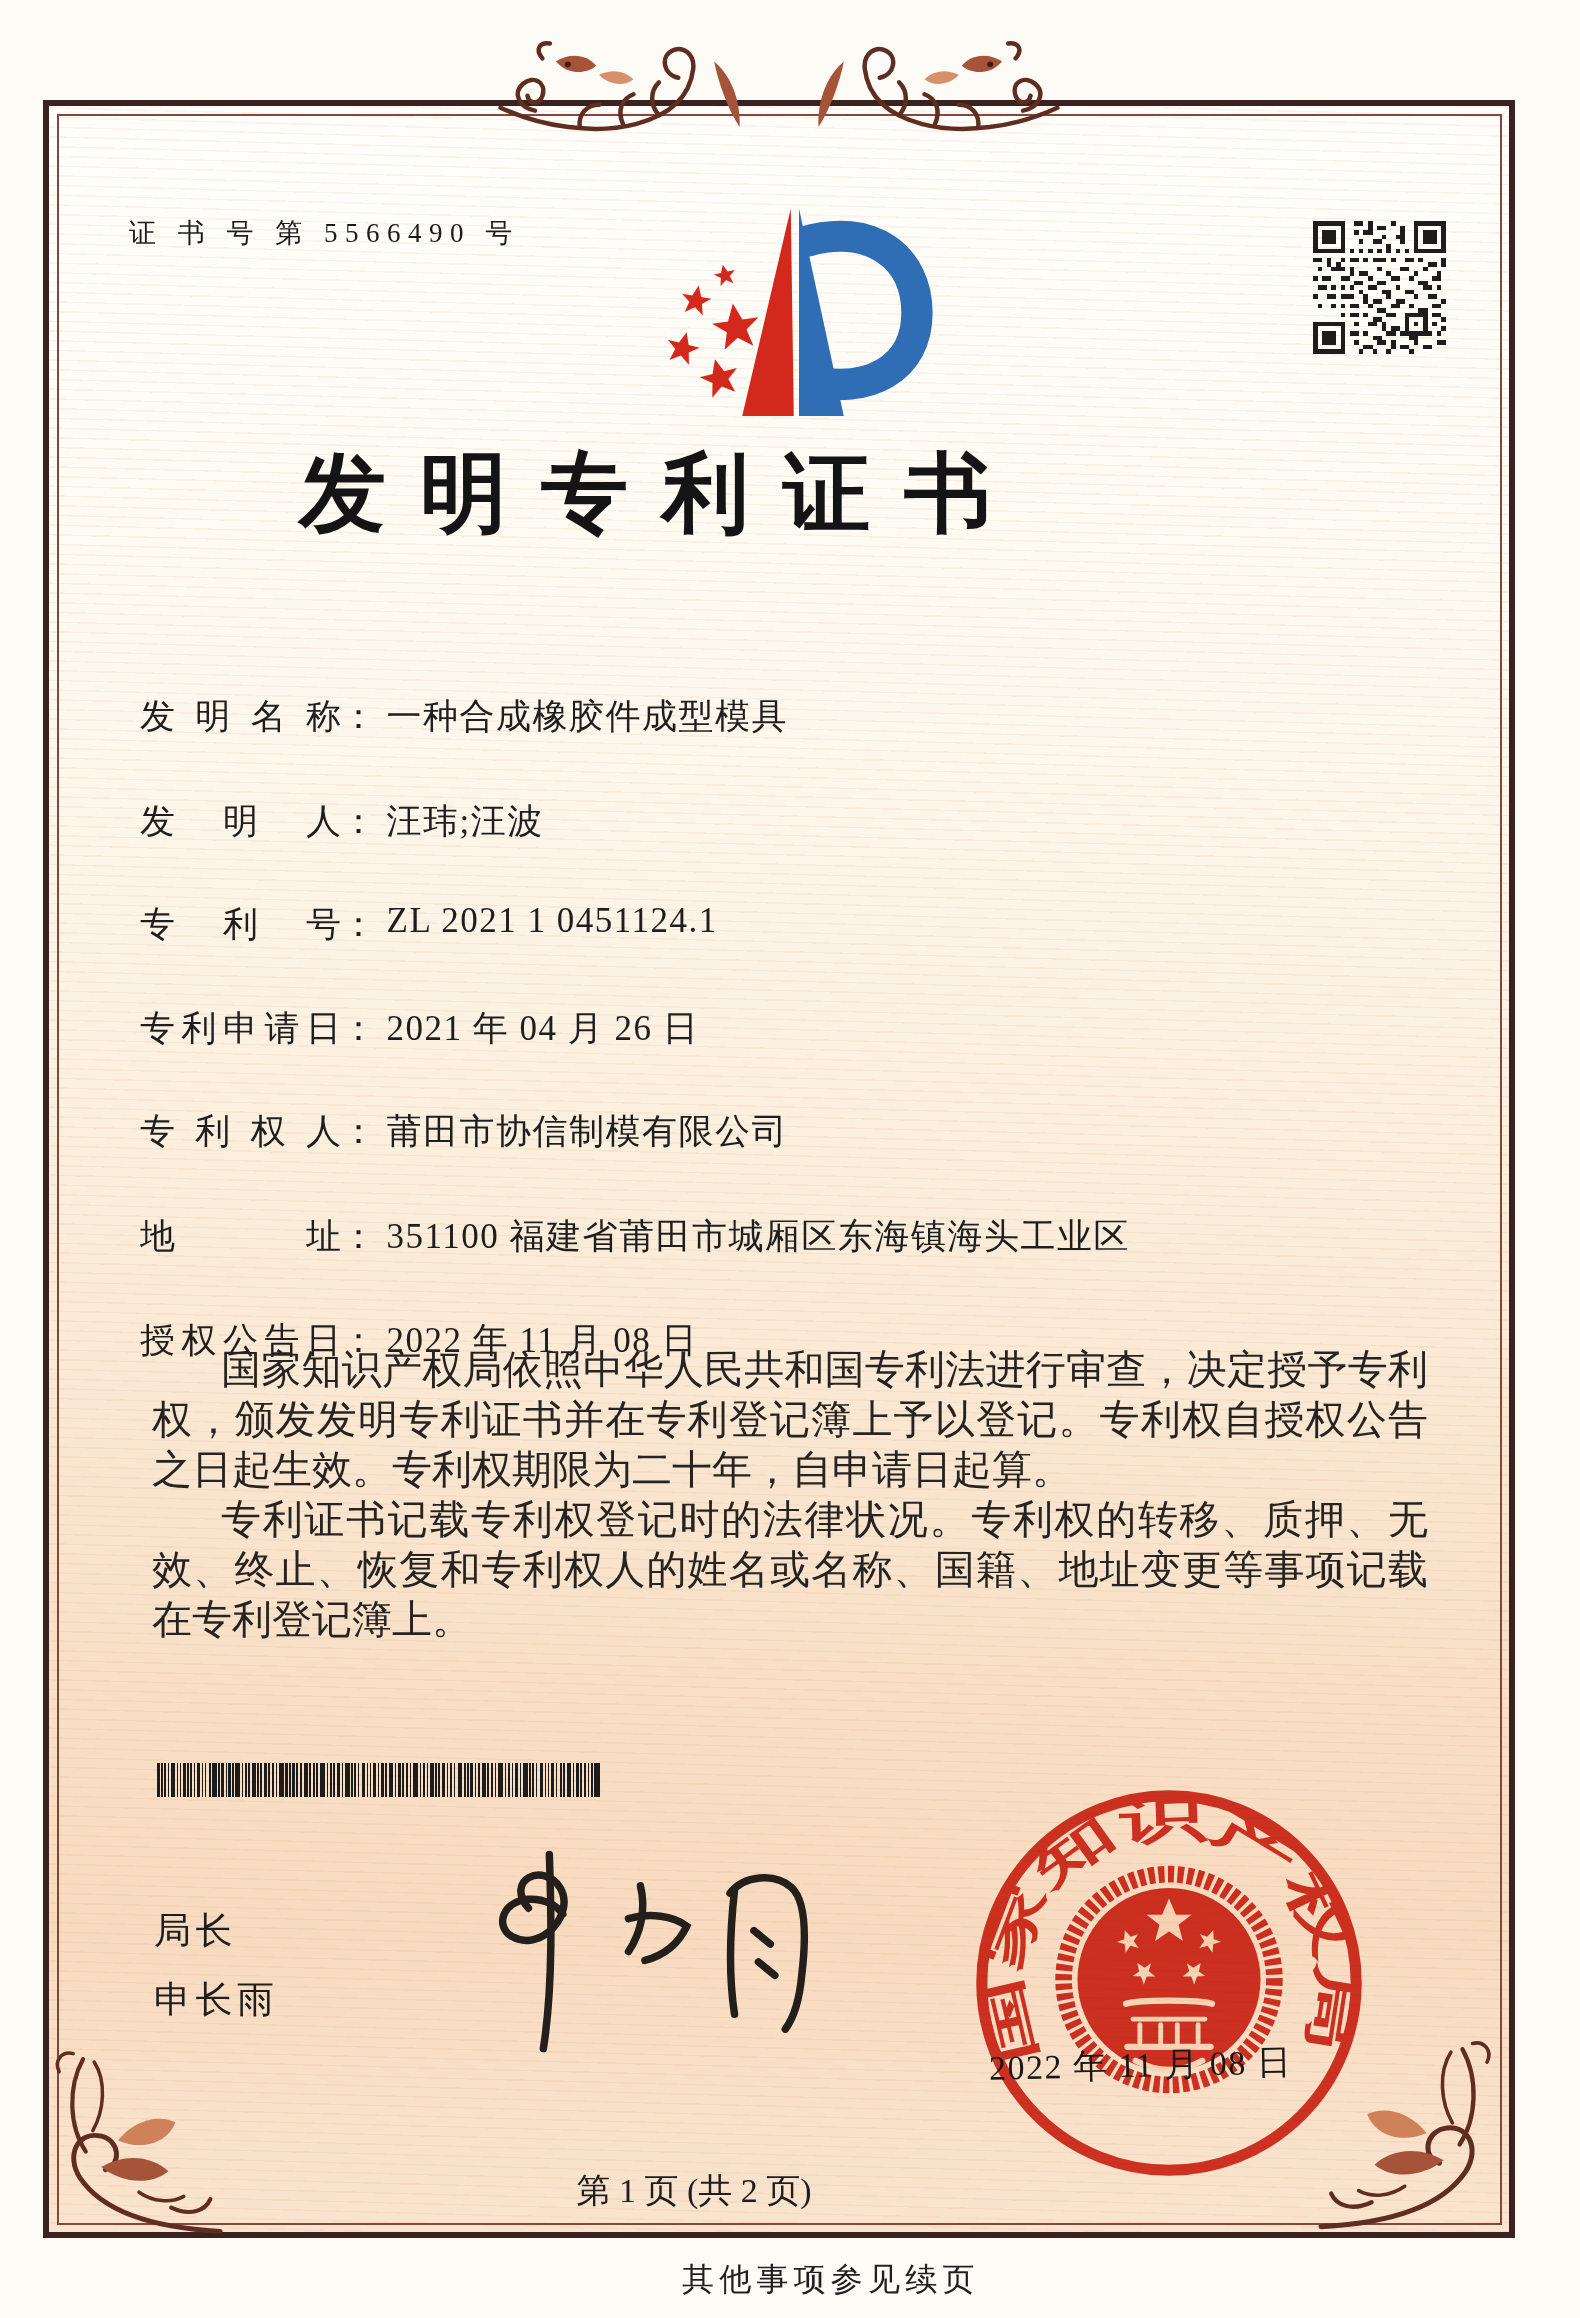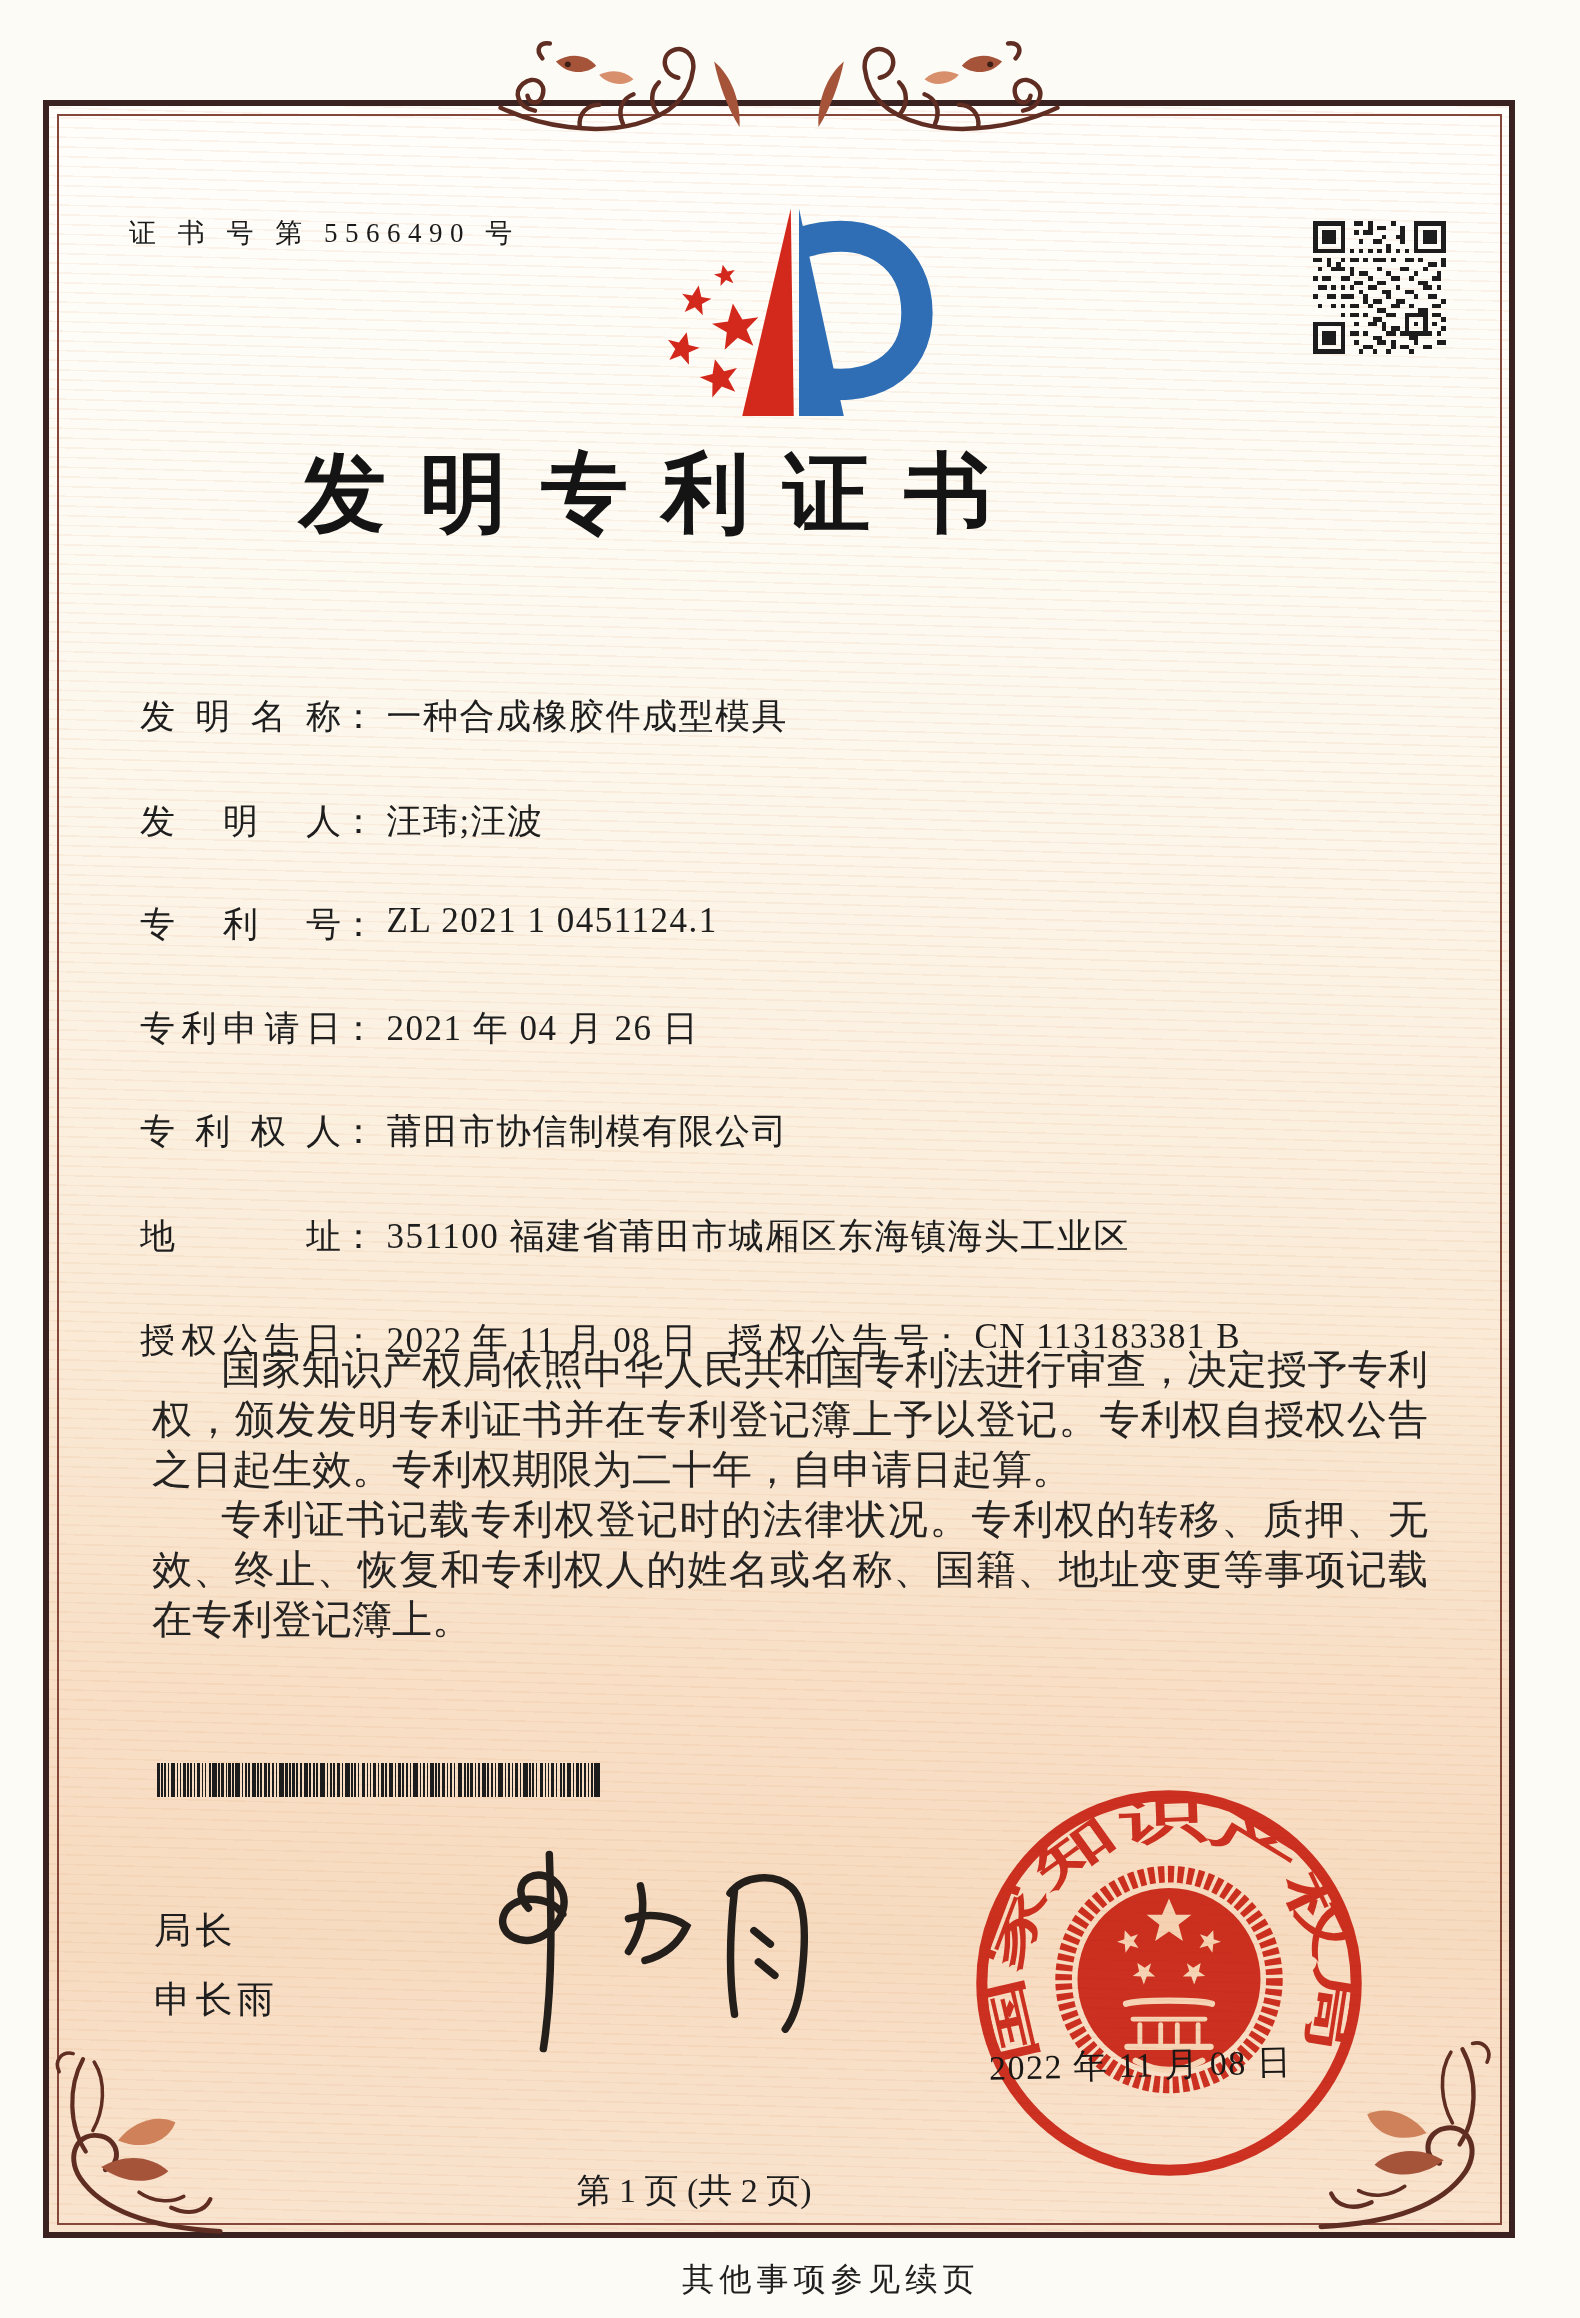--- a/index.html
+++ b/index.html
@@ -186,23 +186,20 @@
   <span class="flabel">专利申请日</span><span class="fcolon">：</span><span class="fvalue">2021 年 04 月 26 日</span>
 </div>
 <div class="abs row" style="top:1064px">
   <span class="flabel">专利权人</span><span class="fcolon">：</span><span class="fvalue">莆田市协信制模有限公司</span>
 </div>
 <div class="abs row" style="top:1169px">
   <span class="flabel">地址</span><span class="fcolon">：</span><span class="fvalue">351100 福建省莆田市城厢区东海镇海头工业区</span>
 </div>
 <div class="abs row" style="top:1273px">
   <span class="flabel">授权公告日</span><span class="fcolon">：</span><span class="fvalue">2022 年 11 月 08 日</span>
-  <span class="col2">
-    <span class="flabel">授权公告号</span><span class="fcolon">：</span><span class="fvalue">CN 113183381 B</span>
-  </span>
 </div>
 
 <div class="abs body-text">
   <p>国家知识产权局依照中华人民共和国专利法进行审查，决定授予专利权，颁发发明专利证书并在专利登记簿上予以登记。专利权自授权公告之日起生效。专利权期限为二十年，自申请日起算。</p>
   <p>专利证书记载专利权登记时的法律状况。专利权的转移、质押、无效、终止、恢复和专利权人的姓名或名称、国籍、地址变更等事项记载在专利登记簿上。</p>
 </div>
 
 <svg class="abs barcode" width="449" height="34" viewBox="0 0 600 46" shape-rendering="crispEdges">
   <path fill="#1c1c1c" d="M0 0h4v46H0zM6 0h2v46H6zM10 0h3v46h-3zM15 0h2v46h-2zM19 0h6v46h-6zM27 0h2v46h-2zM31 0h2v46h-2zM35 0h4v46h-4zM41 0h2v46h-2zM45 0h3v46h-3zM50 0h2v46h-2zM54 0h5v46h-5zM61 0h2v46h-2zM65 0h2v46h-2zM70 0h3v46h-3zM75 0h6v46h-6zM83 0h2v46h-2zM87 0h4v46h-4zM93 0h2v46h-2zM97 0h3v46h-3zM102 0h2v46h-2zM106 0h7v46h-7zM115 0h2v46h-2zM119 0h3v46h-3zM124 0h2v46h-2zM129 0h5v46h-5zM136 0h2v46h-2zM140 0h2v46h-2zM145 0h4v46h-4zM151 0h2v46h-2zM156 0h3v46h-3zM161 0h2v46h-2zM166 0h6v46h-6zM174 0h3v46h-3zM179 0h2v46h-2zM183 0h4v46h-4zM189 0h2v46h-2zM194 0h2v46h-2zM199 0h5v46h-5zM206 0h2v46h-2zM211 0h3v46h-3zM216 0h2v46h-2zM221 0h7v46h-7zM230 0h2v46h-2zM234 0h3v46h-3zM239 0h2v46h-2zM244 0h4v46h-4zM250 0h2v46h-2zM255 0h6v46h-6zM263 0h2v46h-2zM267 0h3v46h-3zM272 0h2v46h-2zM277 0h5v46h-5zM284 0h2v46h-2zM288 0h2v46h-2zM293 0h4v46h-4zM299 0h2v46h-2zM304 0h3v46h-3zM309 0h2v46h-2zM314 0h6v46h-6zM322 0h2v46h-2zM326 0h4v46h-4zM332 0h2v46h-2zM337 0h3v46h-3zM342 0h2v46h-2zM347 0h7v46h-7zM356 0h2v46h-2zM360 0h3v46h-3zM365 0h2v46h-2zM370 0h5v46h-5zM377 0h2v46h-2zM381 0h2v46h-2zM386 0h4v46h-4zM392 0h2v46h-2zM397 0h3v46h-3zM402 0h2v46h-2zM407 0h6v46h-6zM415 0h3v46h-3zM420 0h2v46h-2zM424 0h4v46h-4zM430 0h2v46h-2zM435 0h2v46h-2zM440 0h5v46h-5zM447 0h2v46h-2zM452 0h3v46h-3zM457 0h2v46h-2zM462 0h7v46h-7zM471 0h2v46h-2zM475 0h3v46h-3zM480 0h2v46h-2zM485 0h4v46h-4zM491 0h2v46h-2zM496 0h6v46h-6zM504 0h2v46h-2zM508 0h3v46h-3zM513 0h2v46h-2zM518 0h5v46h-5zM525 0h2v46h-2zM529 0h2v46h-2zM534 0h4v46h-4zM540 0h2v46h-2zM545 0h3v46h-3zM550 0h2v46h-2zM555 0h6v46h-6zM563 0h2v46h-2zM567 0h4v46h-4zM573 0h2v46h-2zM578 0h3v46h-3zM583 0h2v46h-2zM588 0h2v46h-2zM592 0h8v46h-8z"></path>
 </svg>

